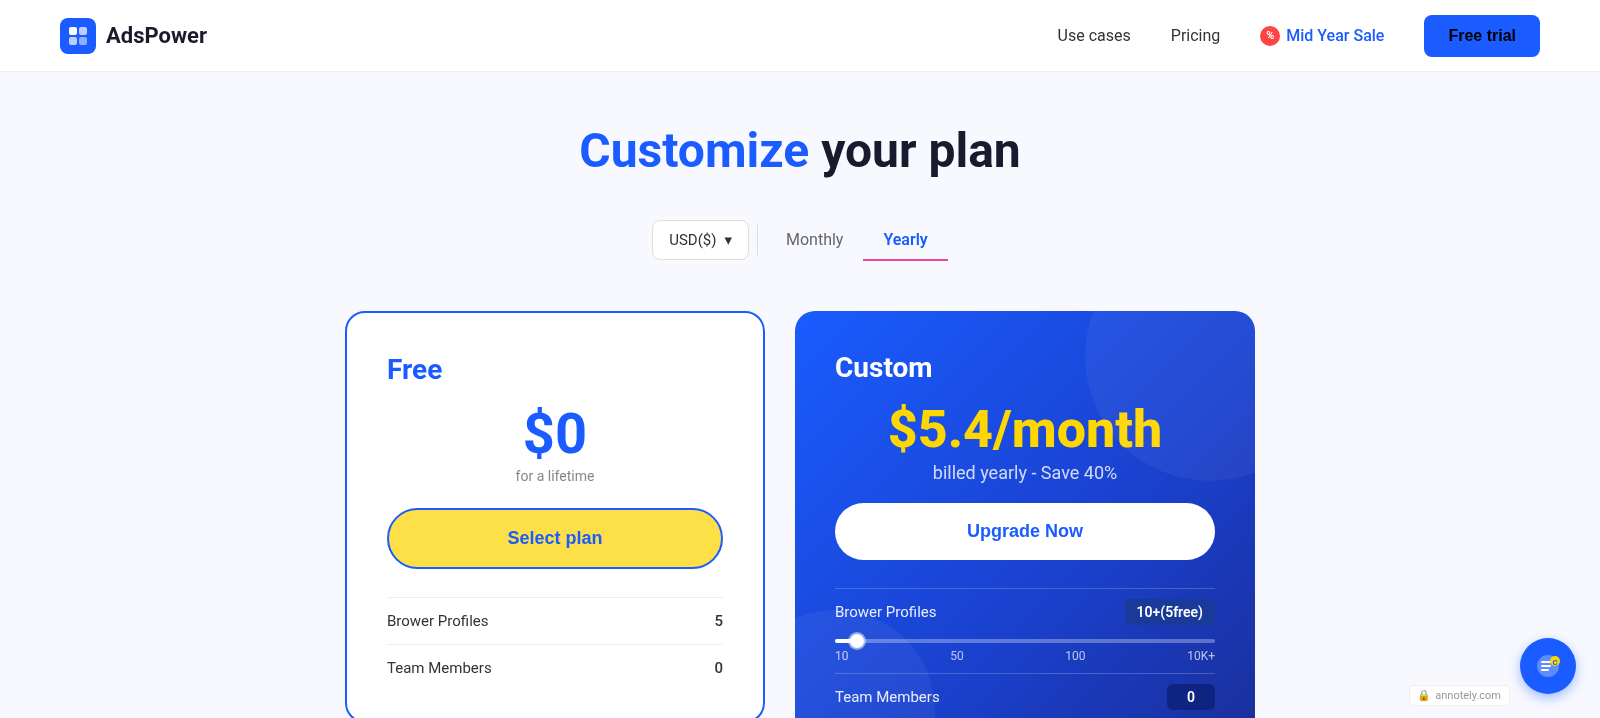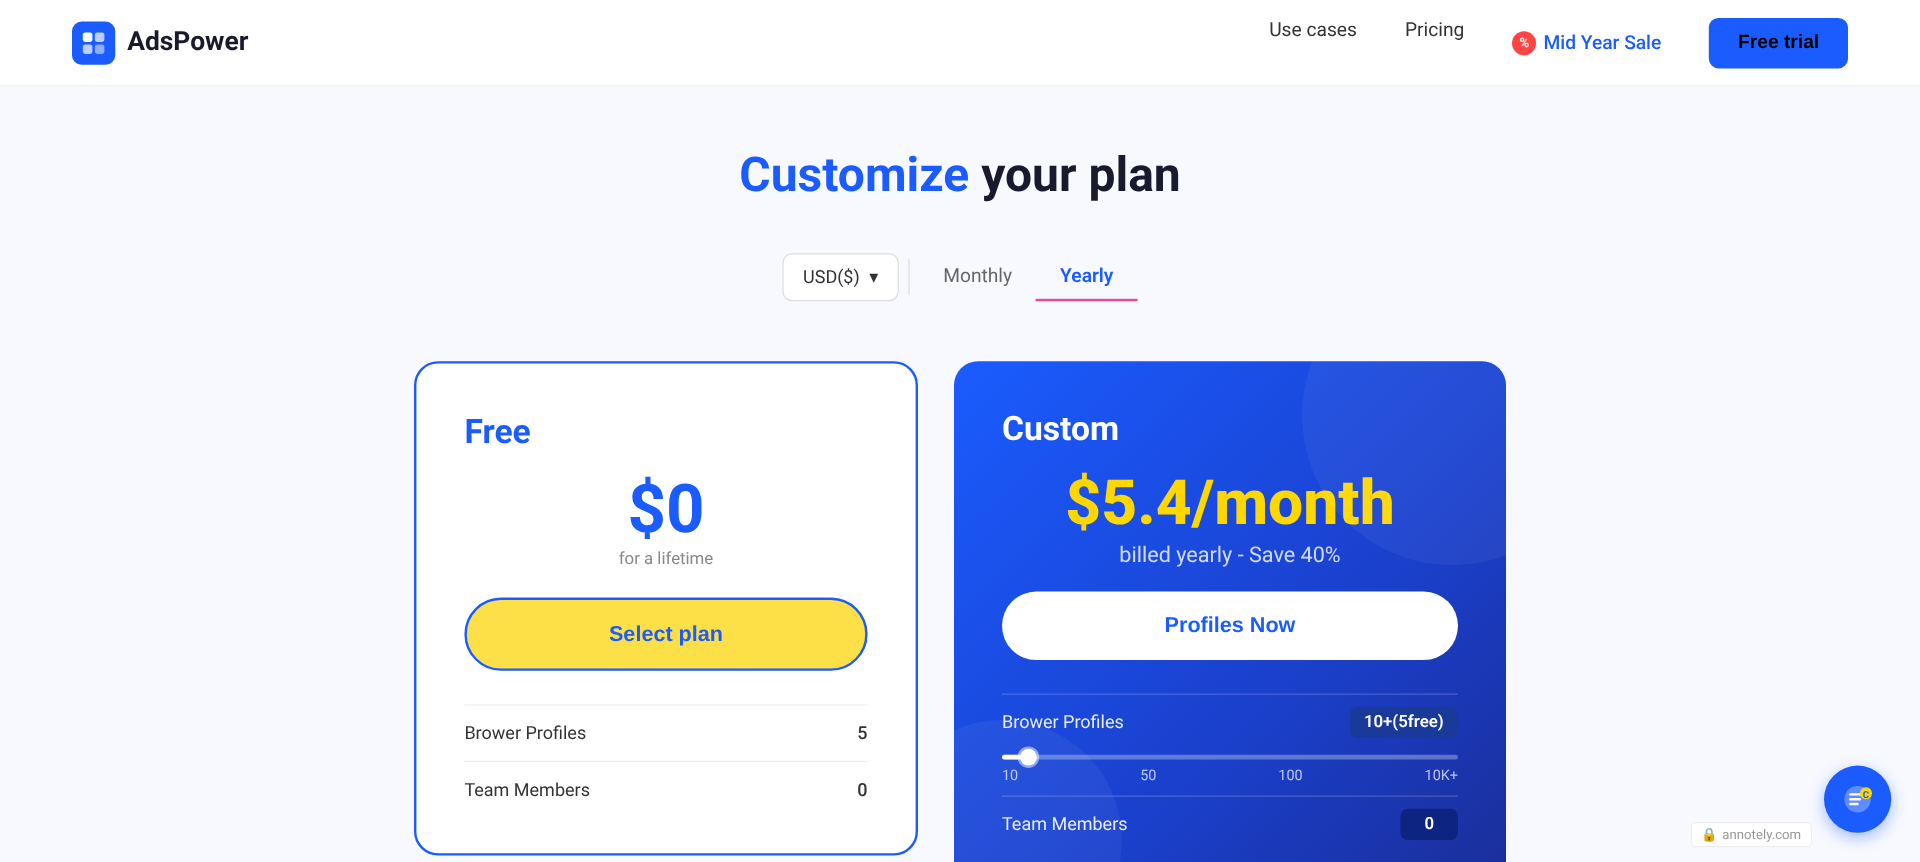--- a/index.html
+++ b/index.html
@@ -41,20 +41,21 @@
       width: 22px;
       height: 22px;
     }
     .logo-text {
       font-size: 22px;
       font-weight: 700;
       color: #1a1a2e;
     }
     .navbar-nav {
       display: flex;
+      align-items: center;
       gap: 40px;
     }
     .nav-link {
       font-size: 16px;
       color: #333;
       text-decoration: none;
       cursor: pointer;
     }
     .mid-year-sale {
       display: flex;
@@ -88,21 +89,21 @@
       cursor: pointer;
     }
 
     
     .main-content {
       padding: 50px 20px 40px;
       text-align: center;
     }
 
     .page-title {
-      font-size: 40px;
+      font-size: 48px;
       font-weight: 700;
       margin-bottom: 40px;
       line-height: 1.2;
     }
     .title-colored {
       color: #1a5cff;
     }
     .title-normal {
       color: #1a1a2e;
     }
@@ -440,21 +441,21 @@
       <div class="feature-row">
         <span>Team Members</span>
         <span class="feature-value">0</span>
       </div>
     </div>
 
     <div class="custom-card">
       <div class="plan-name-custom">Custom</div>
       <div class="price-amount-custom">$5.4/month</div>
       <div class="price-billing-info">billed yearly - Save 40%</div>
-      <button class="upgrade-btn">Profiles Now</button>
+      <button class="upgrade-btn">Upgrade Now</button>
 
       
       <div class="feature-row-custom">
         <span>Brower Profiles</span>
         <span class="profiles-badge">10+(5free)</span>
       </div>
 
       
       <div class="slider-area">
         <div class="slider-track">

